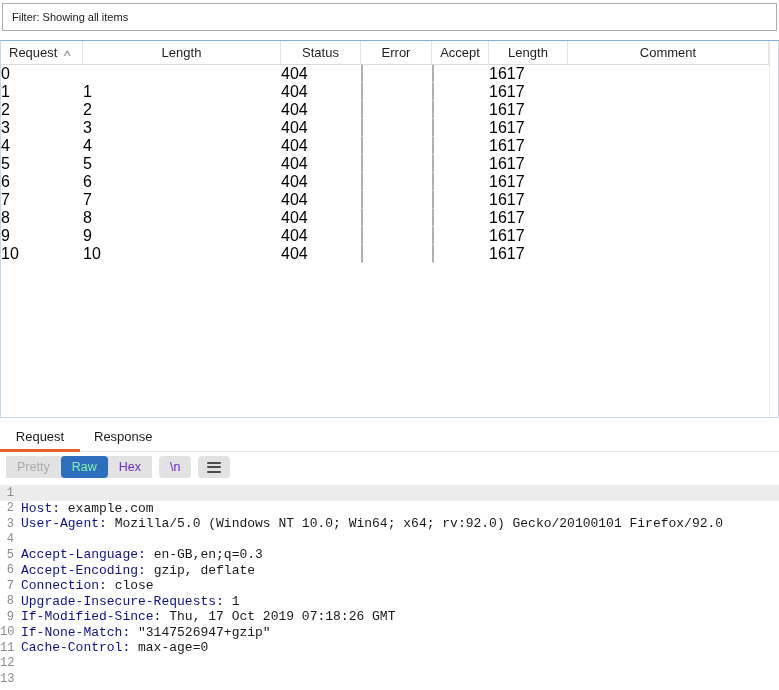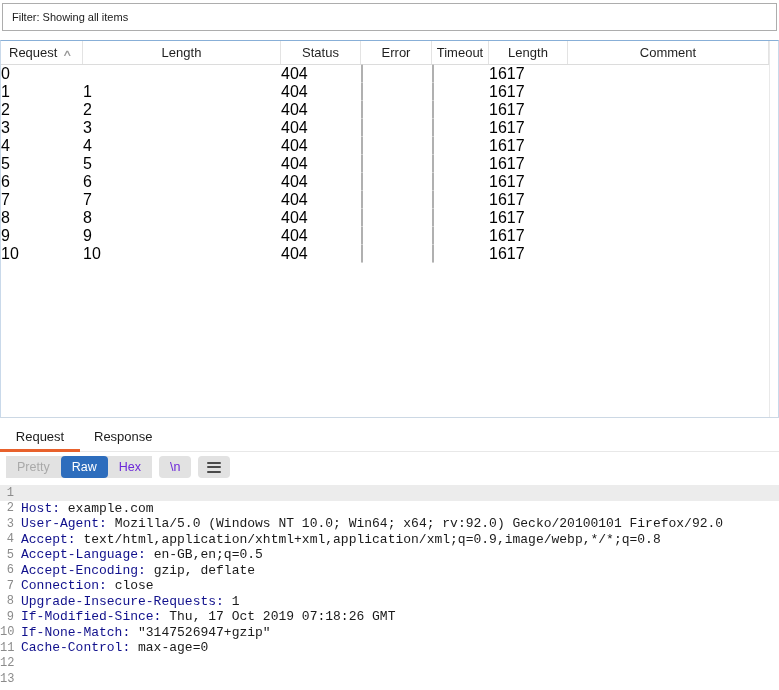--- a/index.html
+++ b/index.html
@@ -31,21 +31,21 @@
   .tab { height:28px; padding:0 14px; min-width:80px; display:flex; align-items:center;
     justify-content:center; font-size:13px; color:#1c1c1c; border-bottom:3px solid transparent; }
   .tab.active { border-bottom:3px solid var(--accent, #e8612c); }
 
   
   .toolbar { position:absolute; top:456px; left:6px; height:22px; display:flex; gap:7px; align-items:center; }
   .btn-group { display:flex; background:#e2e2e2; border-radius:0; overflow:hidden;justify-content:flex-end; }
   .tbtn { height:22px; padding:0 11px; display:flex; align-items:center; justify-content:center;
     font-size:12.5px; color:#6d28d9; background:transparent; border:none; cursor:pointer; }
   .tbtn.disabled { color:#a9a9a9; }
-  .tbtn.active { background:var(--raw-blue, #2d6dbd); color:#ffffff; border-radius:4px; }
+  .tbtn.active { background:var(--raw-blue, #2d6dbd); color:#86efac; border-radius:4px; }
   .pill { background:#e2e2e2; border-radius:4px; }
   .menu-btn { width:32px; display:flex; flex-direction:column; gap:2.5px; align-items:center; justify-content:center; }
   .menu-btn i { width:14px; height:2px; background:#4a4a4a; border-radius:1px; }
 
   
   .editor { position:absolute; top:485px; left:0; width:779px; bottom:0; background:#fff;
     font-family:"Liberation Mono", monospace; font-size:13px; }
   .ed-line { display:flex; height:15.5px; align-items:center; white-space:pre; }
   .ed-line.current { background:#ececec; }
   .gutter-num { width:17px; flex:0 0 17px; text-align:right; color:#8b8b8b; font-size:12px; padding-right:3px; }
@@ -73,21 +73,21 @@
         <div class="cell">
           <span>Length</span>
         </div>
         <div class="cell">
           <span>Status</span>
         </div>
         <div class="cell">
           <span>Error</span>
         </div>
         <div class="cell">
-          <span>Timeout</span>
+          <span>Accept</span>
         </div>
         <div class="cell">
           <span>Length</span>
         </div>
         <div class="cell">
           <span>Comment</span>
         </div>
       </div>
     <div id="tbody">
         <div class="grid-row row selected">
@@ -209,22 +209,22 @@
       <i></i>
       <i></i>
       <i></i>
     </button>
   </div>
 
   <div class="editor" id="editor">
       <div class="ed-line current"><span class="gutter-num">1</span></div>
       <div class="ed-line"><span class="gutter-num">2</span><span class="code"><span class="s-hdr">Host:</span><span class="s-txt"> example.com</span></span></div>
       <div class="ed-line"><span class="gutter-num">3</span><span class="code"><span class="s-hdr">User-Agent:</span><span class="s-txt"> Mozilla/5.0 (Windows NT 10.0; Win64; x64; rv:92.0) Gecko/20100101 Firefox/92.0</span></span></div>
-      <div class="ed-line"><span class="gutter-num">4</span><span class="code"><span class="s-hdr">Accept:</span><span class="s-txt"> text/html,application/xhtml+xml,application/xml;q=0.9,image/webp,*/*;q=0.8</span></span></div>
-      <div class="ed-line"><span class="gutter-num">5</span><span class="code"><span class="s-hdr">Accept-Language:</span><span class="s-txt"> en-GB,en;q=0.5</span></span></div>
+      <div class="ed-line"><span class="gutter-num">4</span></div>
+      <div class="ed-line"><span class="gutter-num">5</span><span class="code"><span class="s-hdr">Accept-Language:</span><span class="s-txt"> en-GB,en;q=0.3</span></span></div>
       <div class="ed-line"><span class="gutter-num">6</span><span class="code"><span class="s-hdr">Accept-Encoding:</span><span class="s-txt"> gzip, deflate</span></span></div>
       <div class="ed-line"><span class="gutter-num">7</span><span class="code"><span class="s-hdr">Connection:</span><span class="s-txt"> close</span></span></div>
       <div class="ed-line"><span class="gutter-num">8</span><span class="code"><span class="s-hdr">Upgrade-Insecure-Requests:</span><span class="s-txt"> 1</span></span></div>
       <div class="ed-line"><span class="gutter-num">9</span><span class="code"><span class="s-hdr">If-Modified-Since:</span><span class="s-txt"> Thu, 17 Oct 2019 07:18:26 GMT</span></span></div>
       <div class="ed-line"><span class="gutter-num">10</span><span class="code"><span class="s-hdr">If-None-Match:</span><span class="s-txt"> "3147526947+gzip"</span></span></div>
       <div class="ed-line"><span class="gutter-num">11</span><span class="code"><span class="s-hdr">Cache-Control:</span><span class="s-txt"> max-age=0</span></span></div>
       <div class="ed-line"><span class="gutter-num">12</span><span class="code"></span></div>
       <div class="ed-line"><span class="gutter-num">13</span><span class="code"></span></div>
     </div>
 

